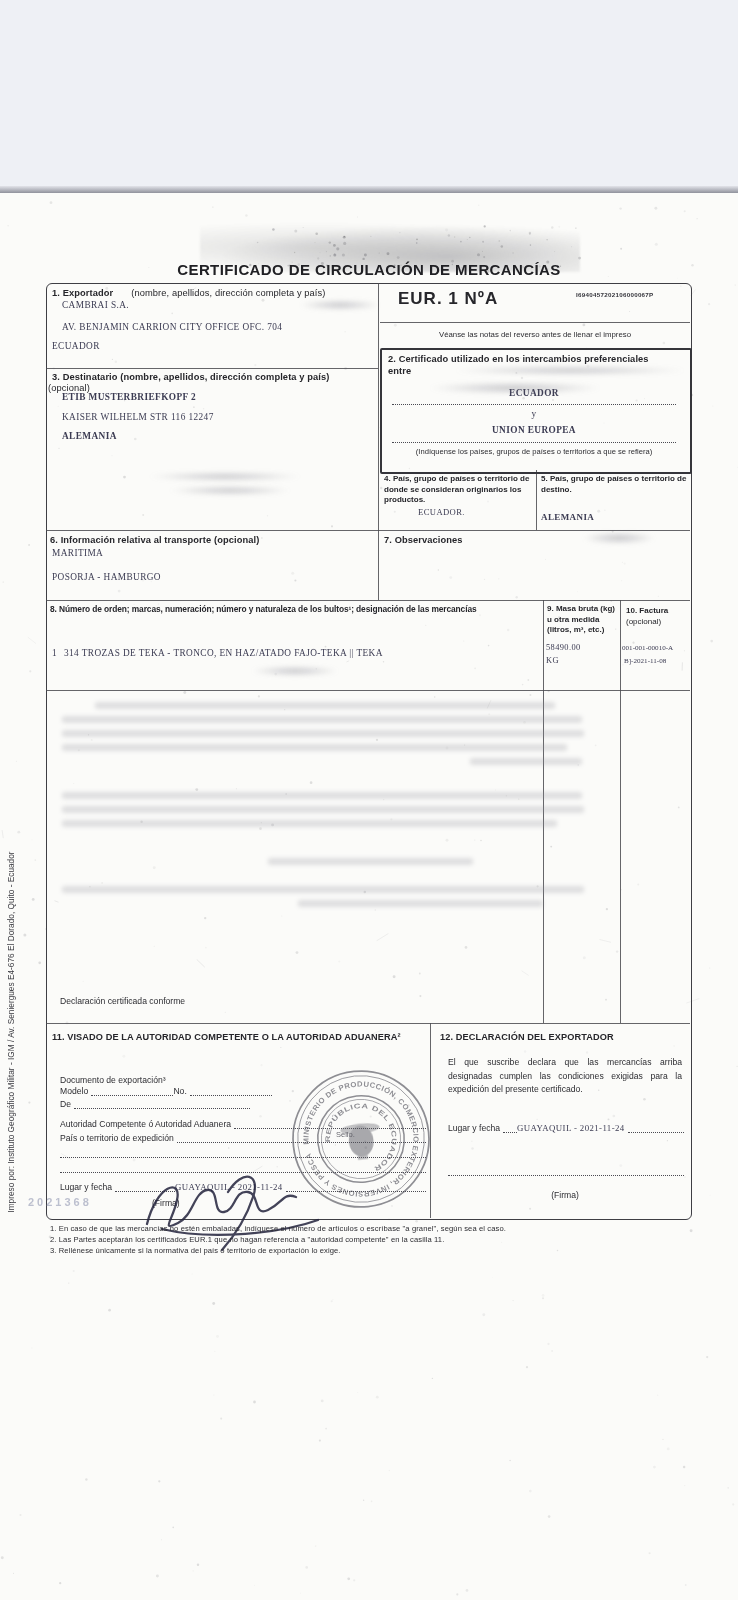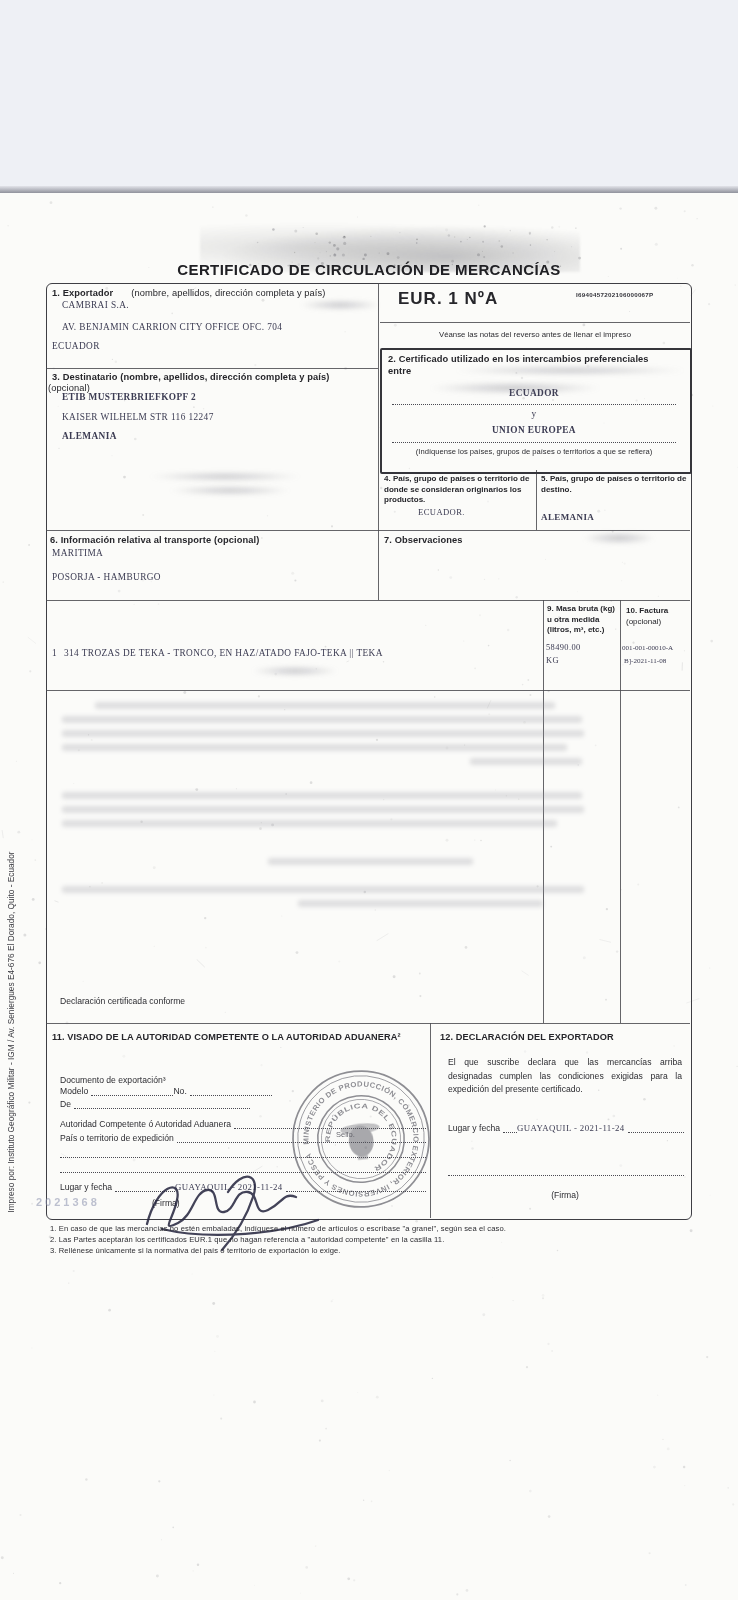--- a/index.html
+++ b/index.html
@@ -37,21 +37,21 @@
             letter-spacing:1px;color:#26262b;}
   .serial{position:absolute;left:576px;top:291px;font-size:6.2px;font-weight:700;
           letter-spacing:.3px;color:#33333a;}
   .note-strip{position:absolute;left:380px;top:330px;width:310px;text-align:center;
               font-size:7.8px;color:#2c2c31;}
   .ctr{text-align:center;}
   .foot{position:absolute;left:50px;font-size:7.6px;color:#2b2b30;letter-spacing:.1px;}
   .printer{position:absolute;left:-190px;top:1026px;width:404px;height:12px;
            transform:rotate(-90deg);font-size:8.3px;color:#3a3a40;text-align:center;}
   .firma{font-size:8.6px;color:#2c2c31;}
-  .ghost-code{position:absolute;left:36px;top:1196px;font-size:11px;font-weight:700;
+  .ghost-code{position:absolute;left:28px;top:1196px;font-size:11px;font-weight:700;
               letter-spacing:3px;color:#8a90ad;opacity:.55;filter:blur(.6px);}
   .sello{position:absolute;left:336px;top:1130px;font-size:7.5px;color:#4f4f58;opacity:.85;}
   .item-no{position:absolute;left:52px;top:648px;}
   .stamp-wrap{position:absolute;left:291px;top:1069px;width:140px;height:140px;
               transform:rotate(-6deg);opacity:.62;}
 </style>
 </head>
 <body>
 
 <div id="canvas">
@@ -497,20 +497,21 @@
   <div class="abs small-lbl" style="left:384px;top:474px;width:148px;">4. País, grupo de países o territorio de donde se consideran originarios los productos.</div>
   <div class="abs val" style="left:384px;top:507px;font-size:8.6px;margin-left:34px;">ECUADOR.</div>
   <div class="abs small-lbl" style="left:541px;top:474px;width:146px;">5. País, grupo de países o territorio de destino.</div>
   <div class="abs val" style="left:541px;top:512px;font-size:9px;font-weight:700;">ALEMANIA</div>
 
   <div class="abs lbl" style="left:50px;top:535px;">6. Información relativa al transporte (opcional)</div>
   <div class="abs val" style="left:52px;top:548px;">MARITIMA</div>
   <div class="abs val" style="left:52px;top:572px;">POSORJA - HAMBURGO</div>
   <div class="abs lbl" style="left:384px;top:535px;">7. Observaciones</div>
 
+  <div class="abs lbl" style="left:50px;top:604px;width:492px;font-size:8.4px;letter-spacing:-.1px;white-space:nowrap;">8. Número de orden; marcas, numeración; número y naturaleza de los bultos¹; designación de las mercancías</div>
   <div class="abs small-lbl" style="left:547px;top:604px;width:72px;">
     <div>9. Masa bruta (kg)</div>
     <div>u otra medida</div>
     <div>(litros, m³, etc.)</div>
   </div>
   <div class="abs small-lbl" style="left:626px;top:606px;width:62px;">
     <div>10. Factura</div>
     <div style="font-weight:400">(opcional)</div>
   </div>
 

